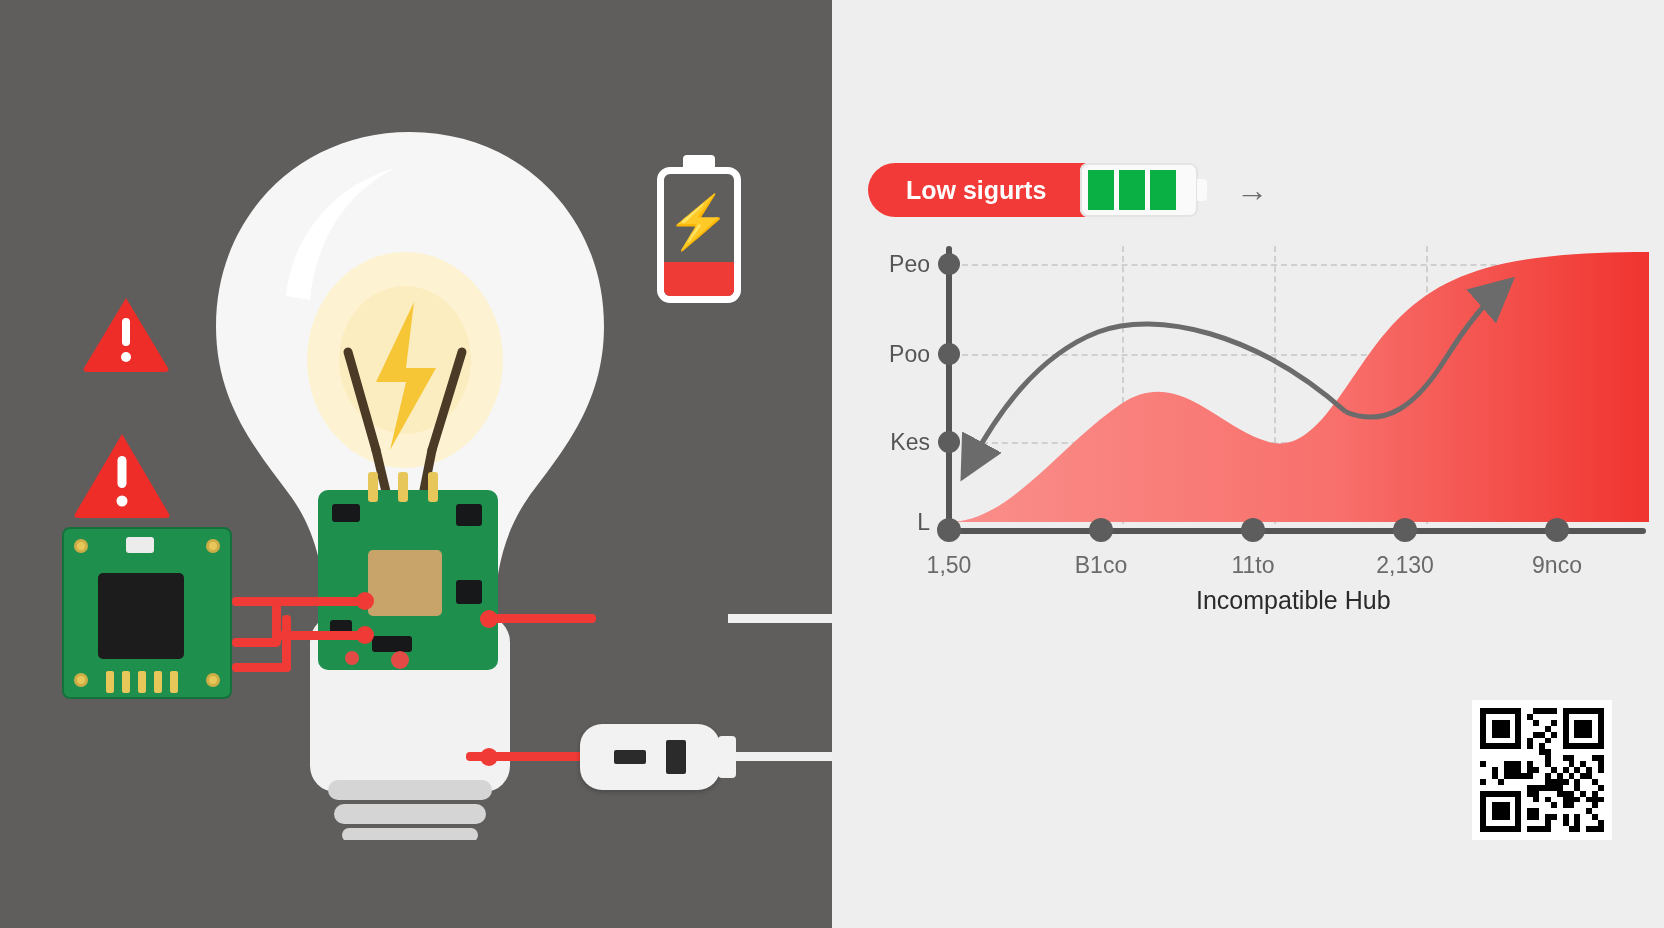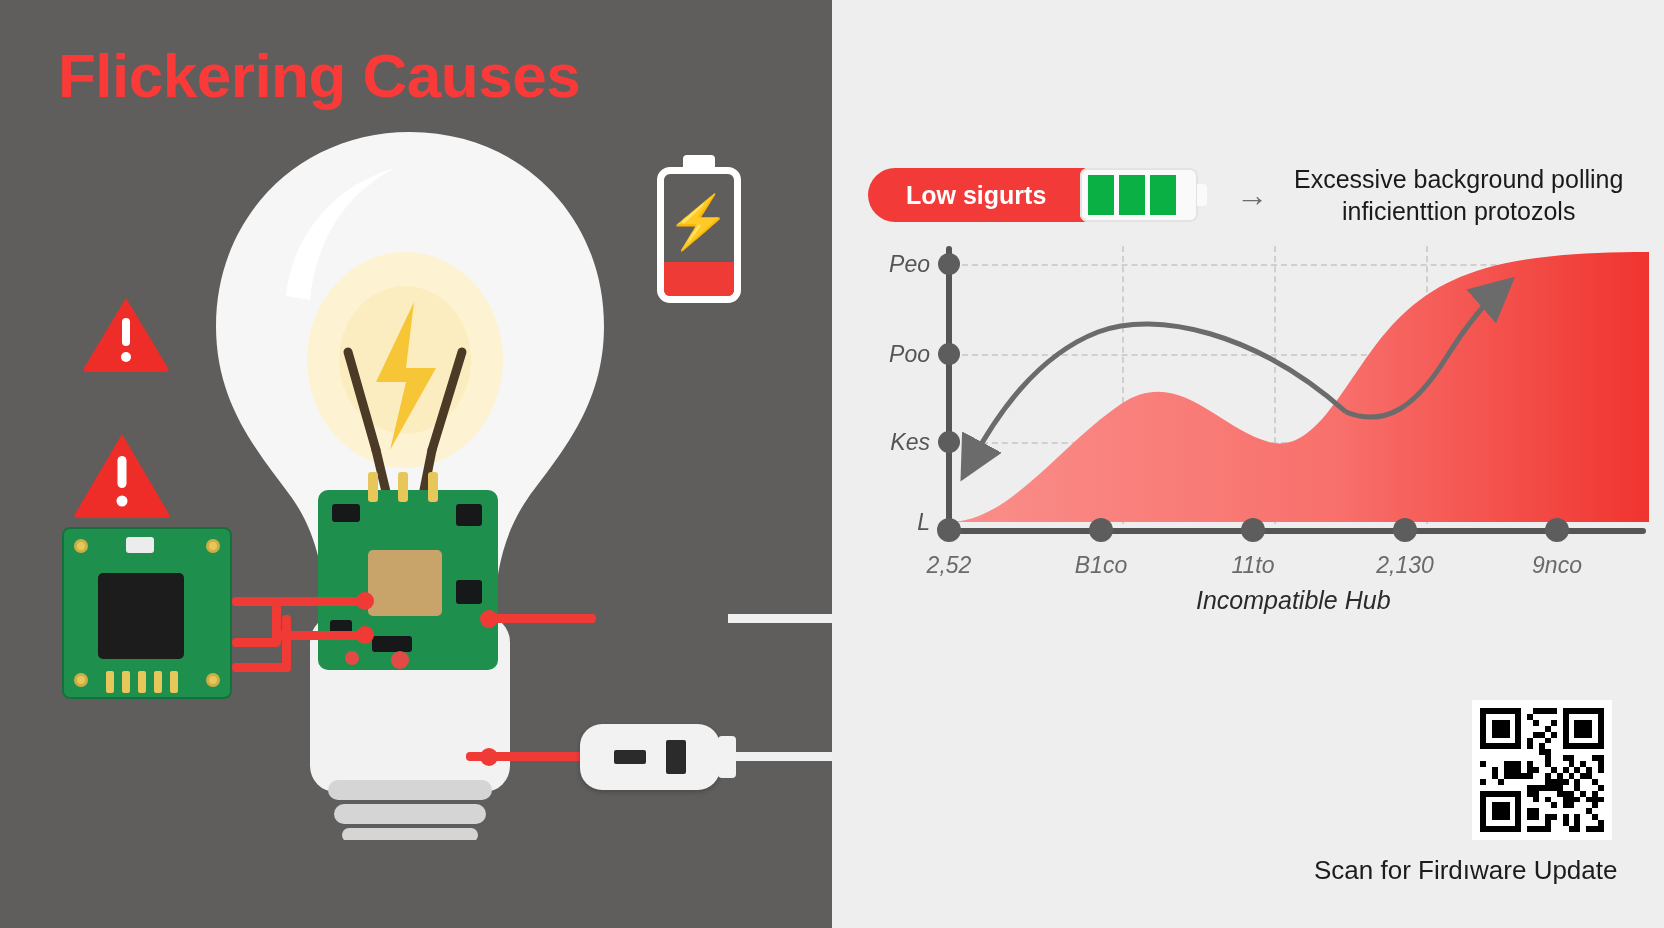--- a/index.html
+++ b/index.html
@@ -108,21 +108,21 @@
     position: absolute; right: -9px; top: 50%; transform: translateY(-50%);
     width: 10px; height: 22px; background: #fafafa; border-radius: 0 4px 4px 0;
   }
   .arrow-sm { margin-left: 38px; color: #6d6d6d; font-size: 32px; line-height: 1; }
   .excess-text {
     margin-left: 26px; color: #1a1a1a; font-size: 25px;
     line-height: 1.28; white-space: nowrap;
   }
 
   
-  .chart { position: absolute; left: 54px; top: 246px; width: 760px; height: 300px; font-style: italic; }
+  .chart { position: absolute; left: 54px; top: 246px; width: 760px; height: 300px; }
   .axis-v { position: absolute; left: 60px; top: 0; width: 6px; height: 288px; background: #555; border-radius: 3px; }
   .axis-h { position: absolute; left: 60px; bottom: 12px; width: 700px; height: 6px; background: #555; border-radius: 3px; }
   .ylab { position: absolute; right: 716px; color: #555; font-size: 23px; transform: translateY(-50%); white-space: nowrap; }
   .ynode { position: absolute; left: 52px; width: 22px; height: 22px; border-radius: 50%; background: #5d5d5d; transform: translateY(-50%); }
   .gridline { position: absolute; left: 66px; right: 0; height: 0; border-top: 2px dashed #cfcfcf; }
   .gridv { position: absolute; top: 0; bottom: 12px; width: 0; border-left: 2px dashed #cfcfcf; }
   .xnode { position: absolute; bottom: 4px; width: 24px; height: 24px; border-radius: 50%; background: #5d5d5d; transform: translateX(-50%); }
   .xlab { position: absolute; top: 306px; color: #6a6a6a; font-size: 23px; transform: translateX(-50%); white-space: nowrap; }
   .xtitle { position: absolute; top: 340px; left: 310px; color: #2a2a2a; font-size: 25px; }
 
@@ -142,21 +142,20 @@
     font-size: 26px; color: #1c1c1c; white-space: nowrap;
   }
 </style>
 </head>
 <body>
 
 <div id="root">
 
   <div class="left-panel">
 
-    <div class="left-title">Flickering Causes</div>
 
     <div class="warn-wrap" style="left:82px;top:296px;width:88px;height:76px;">
       <svg class="warn-tri" viewBox="0 0 88 76">
         <path d="M44 2 L86 72 Q88 76 82 76 L6 76 Q0 76 2 72 Z" fill="#ee2c28"></path>
         <rect x="40" y="22" width="8" height="28" rx="4" fill="#fff"></rect>
         <circle cx="44" cy="61" r="5" fill="#fff"></circle>
       </svg>
     </div>
 
     <div class="warn-wrap" style="left:73px;top:432px;width:98px;height:86px;">
@@ -263,24 +262,20 @@
       <div class="badge">
         <span>Low sigurts</span>
       </div>
       <div class="batt-small">
         <i></i>
         <i></i>
         <i></i>
         <span class="nub"></span>
       </div>
       <div class="arrow-sm">→</div>
-      <div class="excess-text">
-        <div>Excessive background polling</div>
-        <div style="text-align:center">inficienttion protozols</div>
-      </div>
     </div>
 
     <div class="chart">
 
       <div class="gridline" style="top:18px;"></div>
       <div class="gridline" style="top:108px;"></div>
       <div class="gridline" style="top:196px;"></div>
       <div class="gridv" style="left:236px;"></div>
       <div class="gridv" style="left:388px;"></div>
       <div class="gridv" style="left:540px;"></div>
@@ -306,21 +301,21 @@
 
       <div class="ynode" style="top:18px;"></div>
       <div class="ylab" style="top:18px;">Peo</div>
       <div class="ynode" style="top:108px;"></div>
       <div class="ylab" style="top:108px;">Poo</div>
       <div class="ynode" style="top:196px;"></div>
       <div class="ylab" style="top:196px;">Kes</div>
       <div class="ylab" style="top:276px;">L</div>
 
       <div class="xnode" style="left:63px;"></div>
-      <div class="xlab" style="left:63px;">2,52</div>
+      <div class="xlab" style="left:63px;">1,50</div>
       <div class="xnode" style="left:215px;"></div>
       <div class="xlab" style="left:215px;">B1co</div>
       <div class="xnode" style="left:367px;"></div>
       <div class="xlab" style="left:367px;">11to</div>
       <div class="xnode" style="left:519px;"></div>
       <div class="xlab" style="left:519px;">2,130</div>
       <div class="xnode" style="left:671px;"></div>
       <div class="xlab" style="left:671px;">9nco</div>
 
       <div class="xtitle">Incompatible Hub</div>
@@ -777,15 +772,14 @@
         <i style="background: rgb(255, 255, 255);"></i>
         <i style="background: rgb(255, 255, 255);"></i>
         <i></i>
         <i></i>
         <i style="background: rgb(255, 255, 255);"></i>
         <i></i>
         <i></i>
         <i></i>
       </div>
   </div>
-  <div class="qr-cap">Scan for Firdıware Update</div>
 
 </div>
 
 </body></html>

